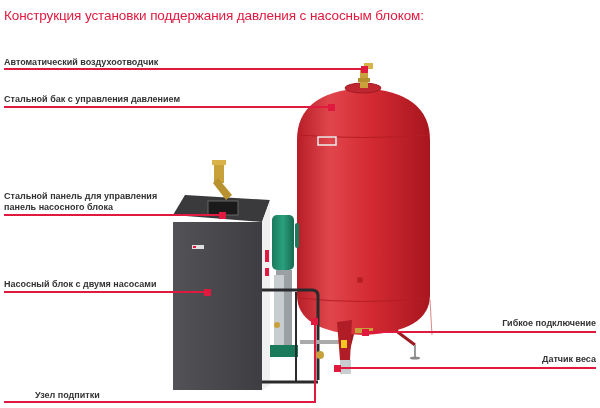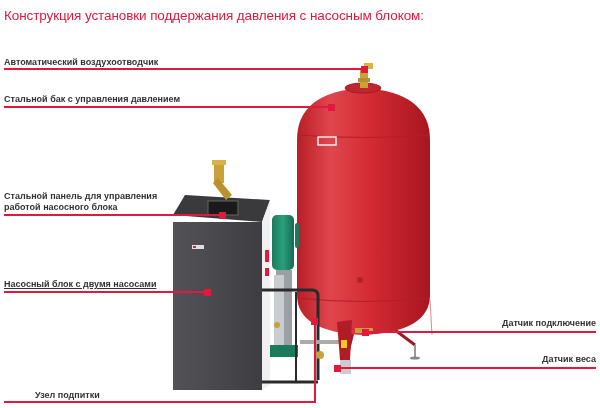--- a/index.html
+++ b/index.html
@@ -103,29 +103,29 @@
 
 <div class="lbl" style="left:4px;top:56px;">Автоматический воздухоотводчик</div>
 <div class="hline" style="left:4px;top:68px;width:360px;"></div>
 <div class="dot" style="left:361px;top:66px;"></div>
 
 <div class="lbl" style="left:4px;top:93px;">Стальной бак с управления давлением</div>
 <div class="hline" style="left:4px;top:106px;width:328px;"></div>
 <div class="dot" style="left:328px;top:104px;"></div>
 
 <div class="lbl" style="left:4px;top:190px;">Стальной панель для управления</div>
-<div class="lbl" style="left:4px;top:201px;">работой насосного блока</div>
+<div class="lbl" style="left:4px;top:201px;">панель насосного блока</div>
 <div class="hline" style="left:4px;top:214px;width:220px;"></div>
 <div class="dot" style="left:219px;top:212px;"></div>
 
-<div class="lbl" style="left:4px;top:278px;text-decoration:underline;">Насосный блок с двумя насосами</div>
+<div class="lbl" style="left:4px;top:278px;">Насосный блок с двумя насосами</div>
 <div class="hline" style="left:4px;top:291px;width:205px;"></div>
 <div class="dot" style="left:204px;top:289px;"></div>
 
-<div class="lbl r" style="right:4px;top:317px;">Датчик подключение</div>
+<div class="lbl r" style="right:4px;top:317px;">Гибкое подключение</div>
 <div class="hline" style="left:366px;top:331px;width:230px;"></div>
 <div class="dot" style="left:362px;top:329px;"></div>
 
 <div class="lbl r" style="right:4px;top:353px;">Датчик веса</div>
 <div class="hline" style="left:338px;top:367px;width:258px;"></div>
 <div class="dot" style="left:334px;top:365px;"></div>
 
 <div class="lbl" style="left:4px;top:389px;margin-left:31px;">Узел подпитки</div>
 <div class="hline" style="left:4px;top:401px;width:312px;"></div>
 <div class="vline" style="left:314px;top:321px;height:82px;"></div>

